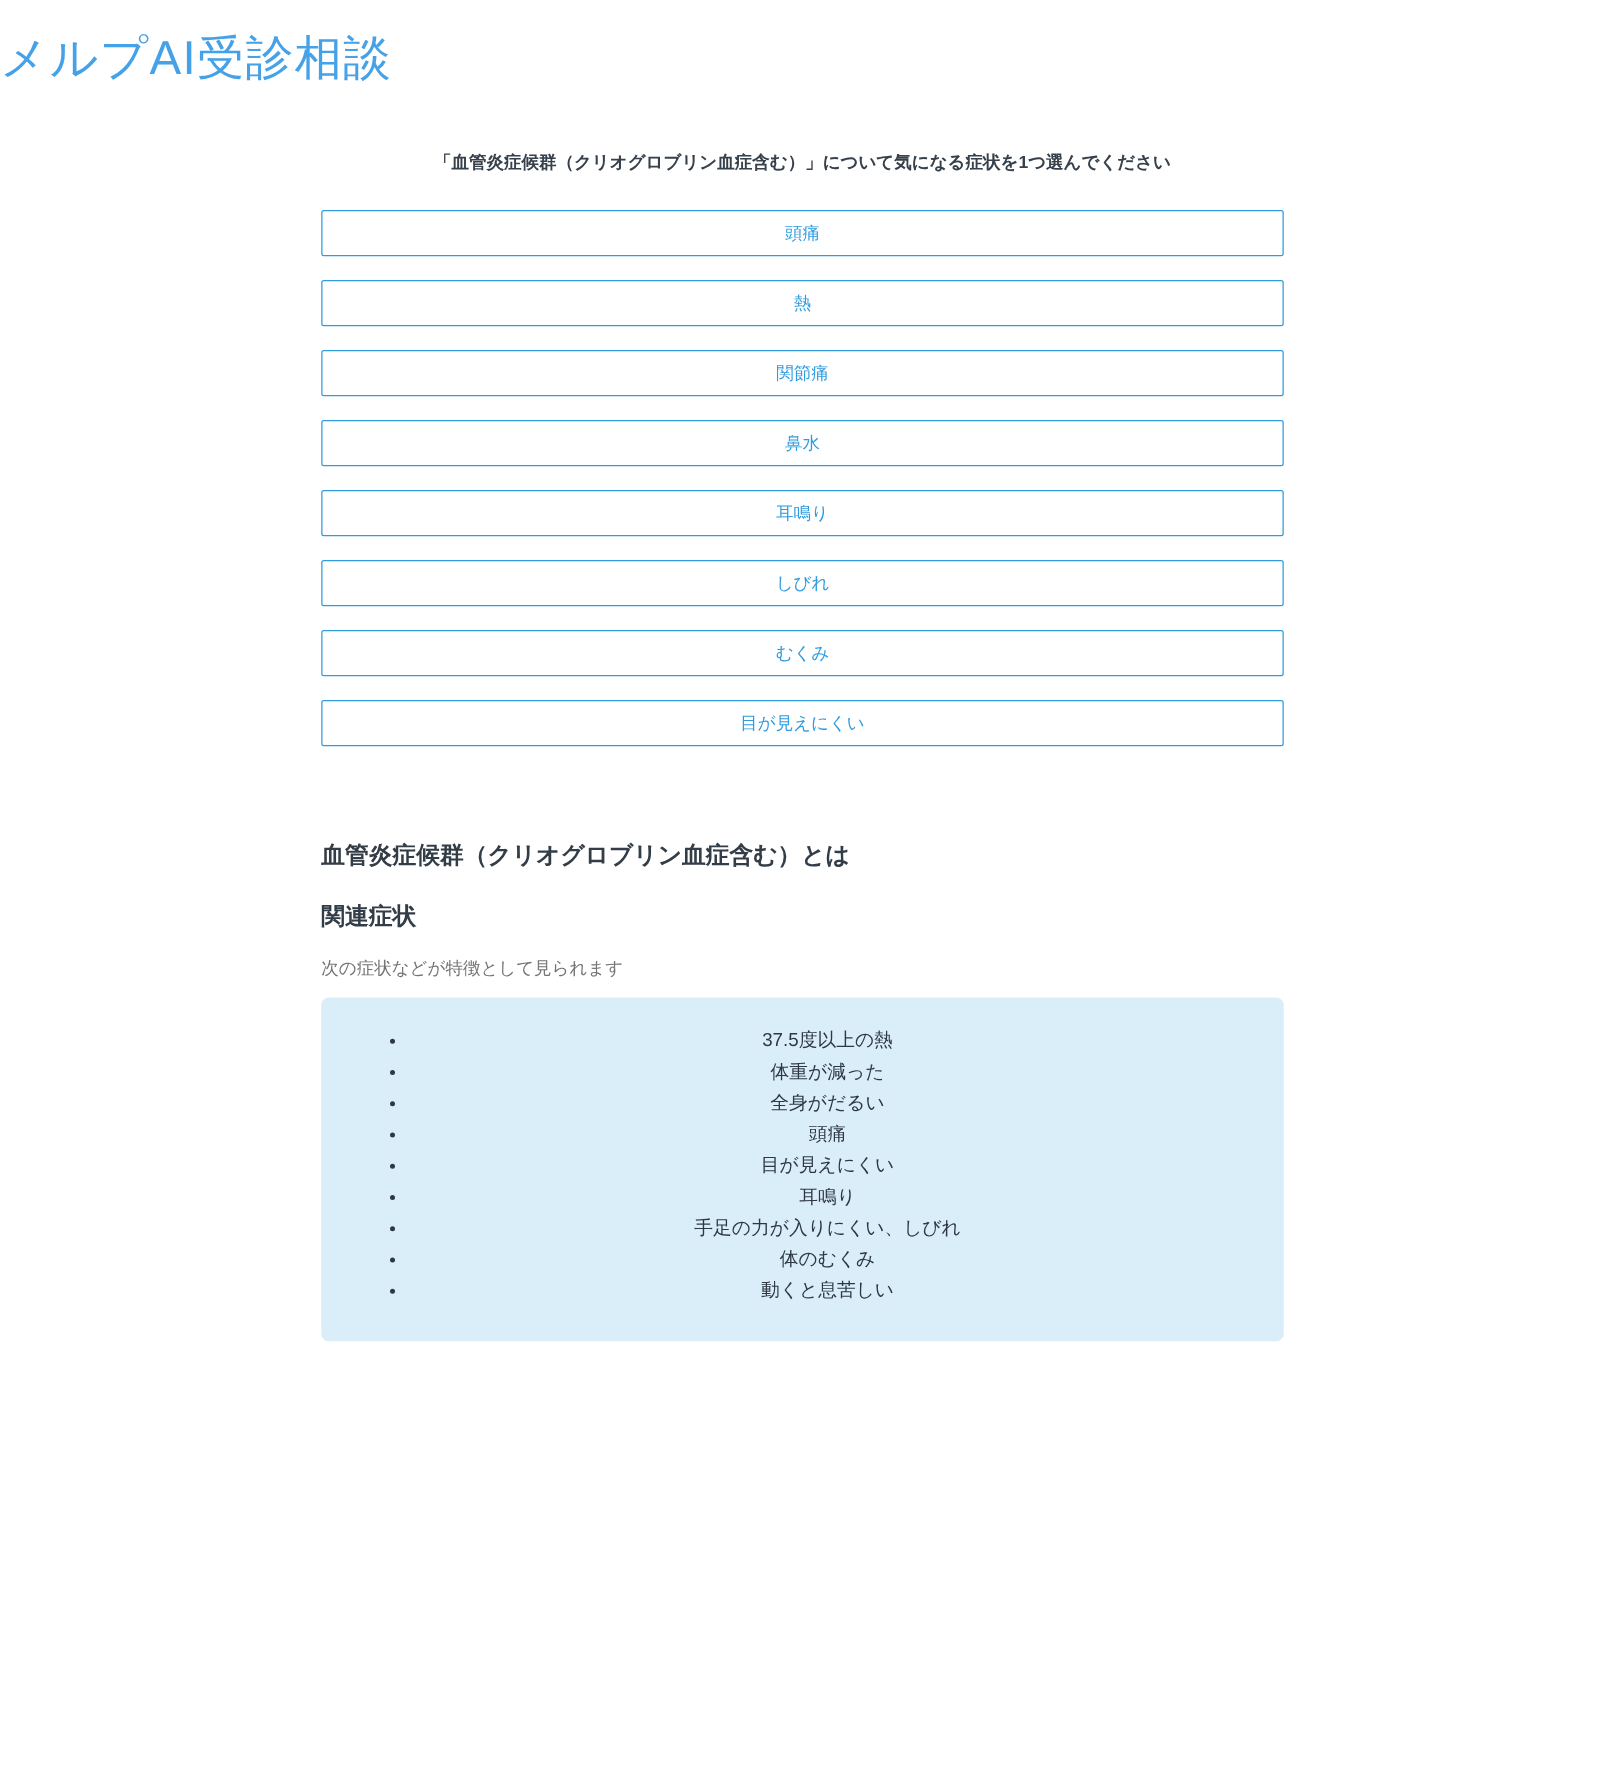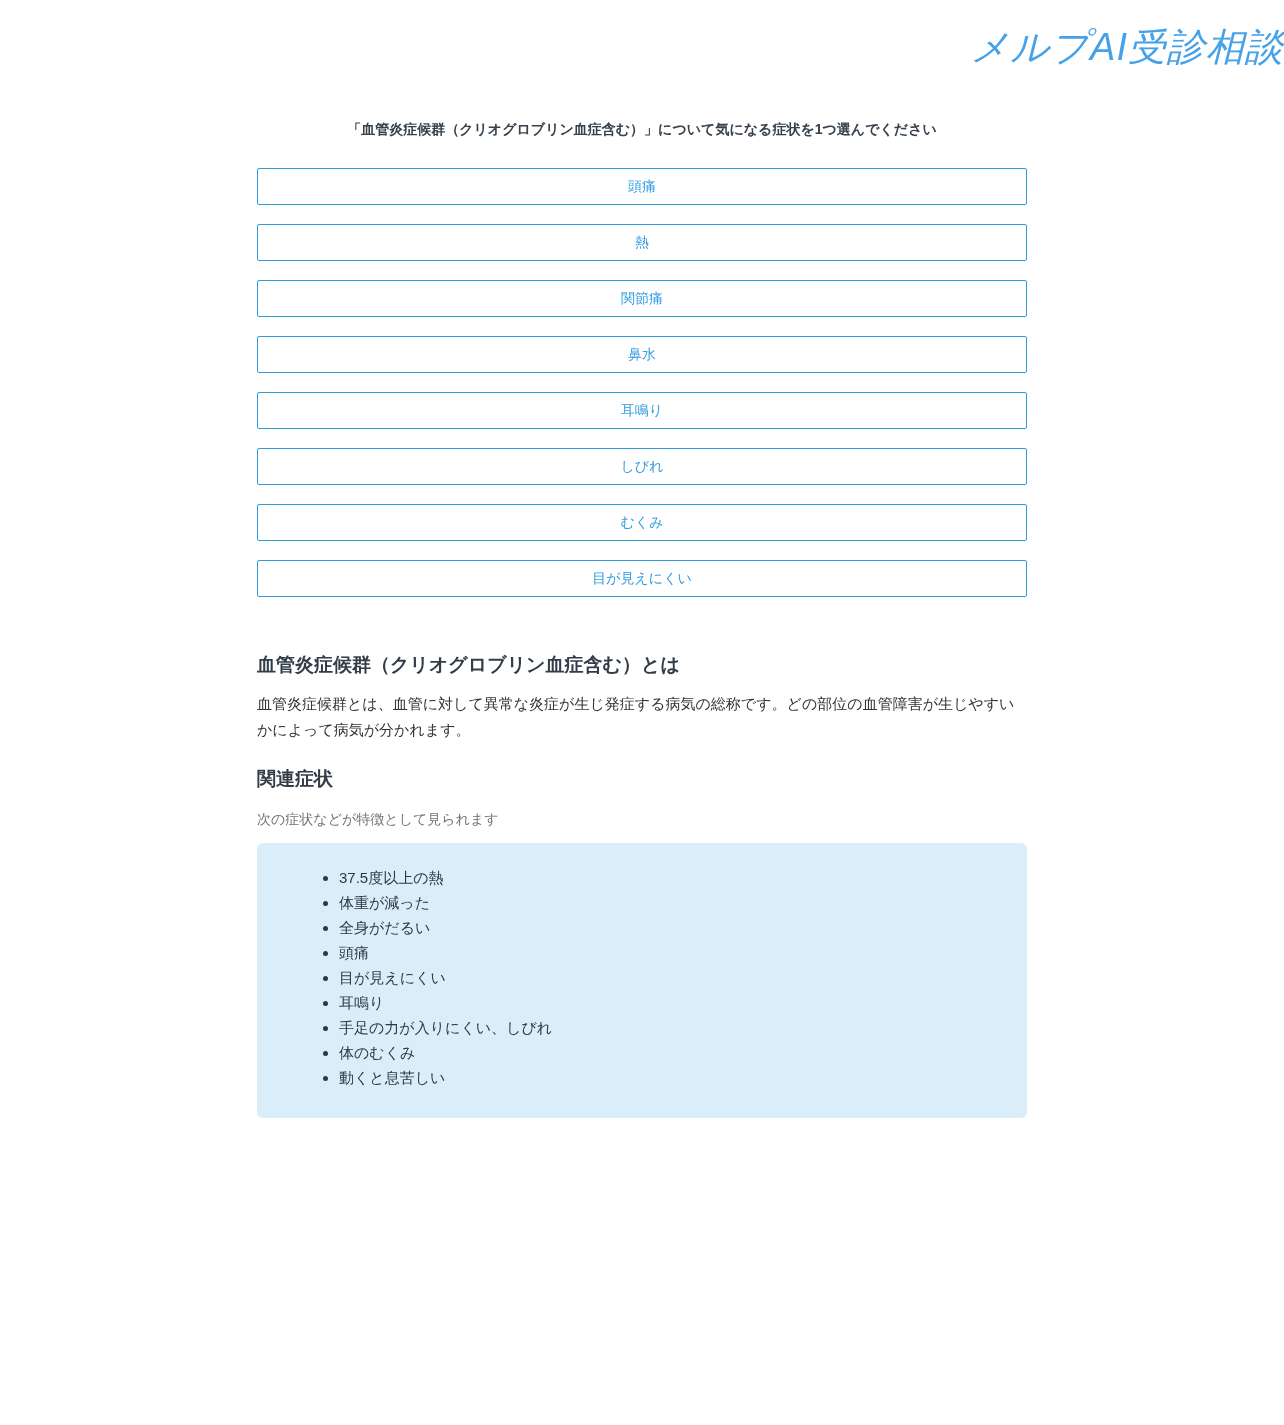--- a/index.html
+++ b/index.html
@@ -17,24 +17,23 @@
   .container {
     width: 770px;
     margin: 0 auto;
   }
   .page-title {
     margin: 0;
     padding-top: 22px;
     font-size: 38px;
     font-weight: 400;
     line-height: 50px;
-    text-align: right;
+    text-align: left;
     color: #45a1e8;
     letter-spacing: 1px;
-    font-style: italic;
   }
   .question {
     margin: 44px auto 0;
     font-size: 14px;
     font-weight: 700;
     line-height: 26px;
     text-align: center;
     color: #36414c;
   }
   .options {
@@ -58,40 +57,41 @@
     cursor: pointer;
   }
   .option-btn:last-child { margin-bottom: 0; }
   .section-heading {
     margin: 0;
     font-size: 19px;
     font-weight: 700;
     color: #333d47;
     line-height: 26px;
   }
-  .about-section { margin-top: 55px; }
+  .about-section { margin-top: 75px; }
   .about-description {
     margin: 13px 0 0;
     font-size: 15px;
     line-height: 26px;
     color: #333333;
   }
   .related-section { margin-top: 23px; }
   .related-intro {
     margin: 17px 0 0;
     font-size: 14px;
     line-height: 20px;
     color: #737373;
   }
   .symptom-box {
     margin-top: 14px;
     background: #daeef9;
     border-radius: 6px;
-    padding: 22px 42px 28px;
+    padding: 22px 30px 28px;
     box-sizing: border-box;
+    text-align: center;
   }
   .symptom-list {
     margin: 0;
     padding-left: 40px;
     list-style: disc;
   }
   .symptom-list li {
     font-size: 15px;
     line-height: 25px;
     color: #2e3842;
@@ -112,21 +112,20 @@
       <button class="option-btn">関節痛</button>
       <button class="option-btn">鼻水</button>
       <button class="option-btn">耳鳴り</button>
       <button class="option-btn">しびれ</button>
       <button class="option-btn">むくみ</button>
       <button class="option-btn">目が見えにくい</button>
     </div>
 
     <section class="about-section">
       <h3 class="section-heading">血管炎症候群（クリオグロブリン血症含む）とは</h3>
-      <p class="about-description">血管炎症候群とは、血管に対して異常な炎症が生じ発症する病気の総称です。どの部位の血管障害が生じやすいかによって病気が分かれます。</p>
     </section>
 
     <section class="related-section">
       <h3 class="section-heading">関連症状</h3>
       <p class="related-intro">次の症状などが特徴として見られます</p>
 
       <div class="symptom-box">
         <ul class="symptom-list">
           <li>37.5度以上の熱</li>
           <li>体重が減った</li>

